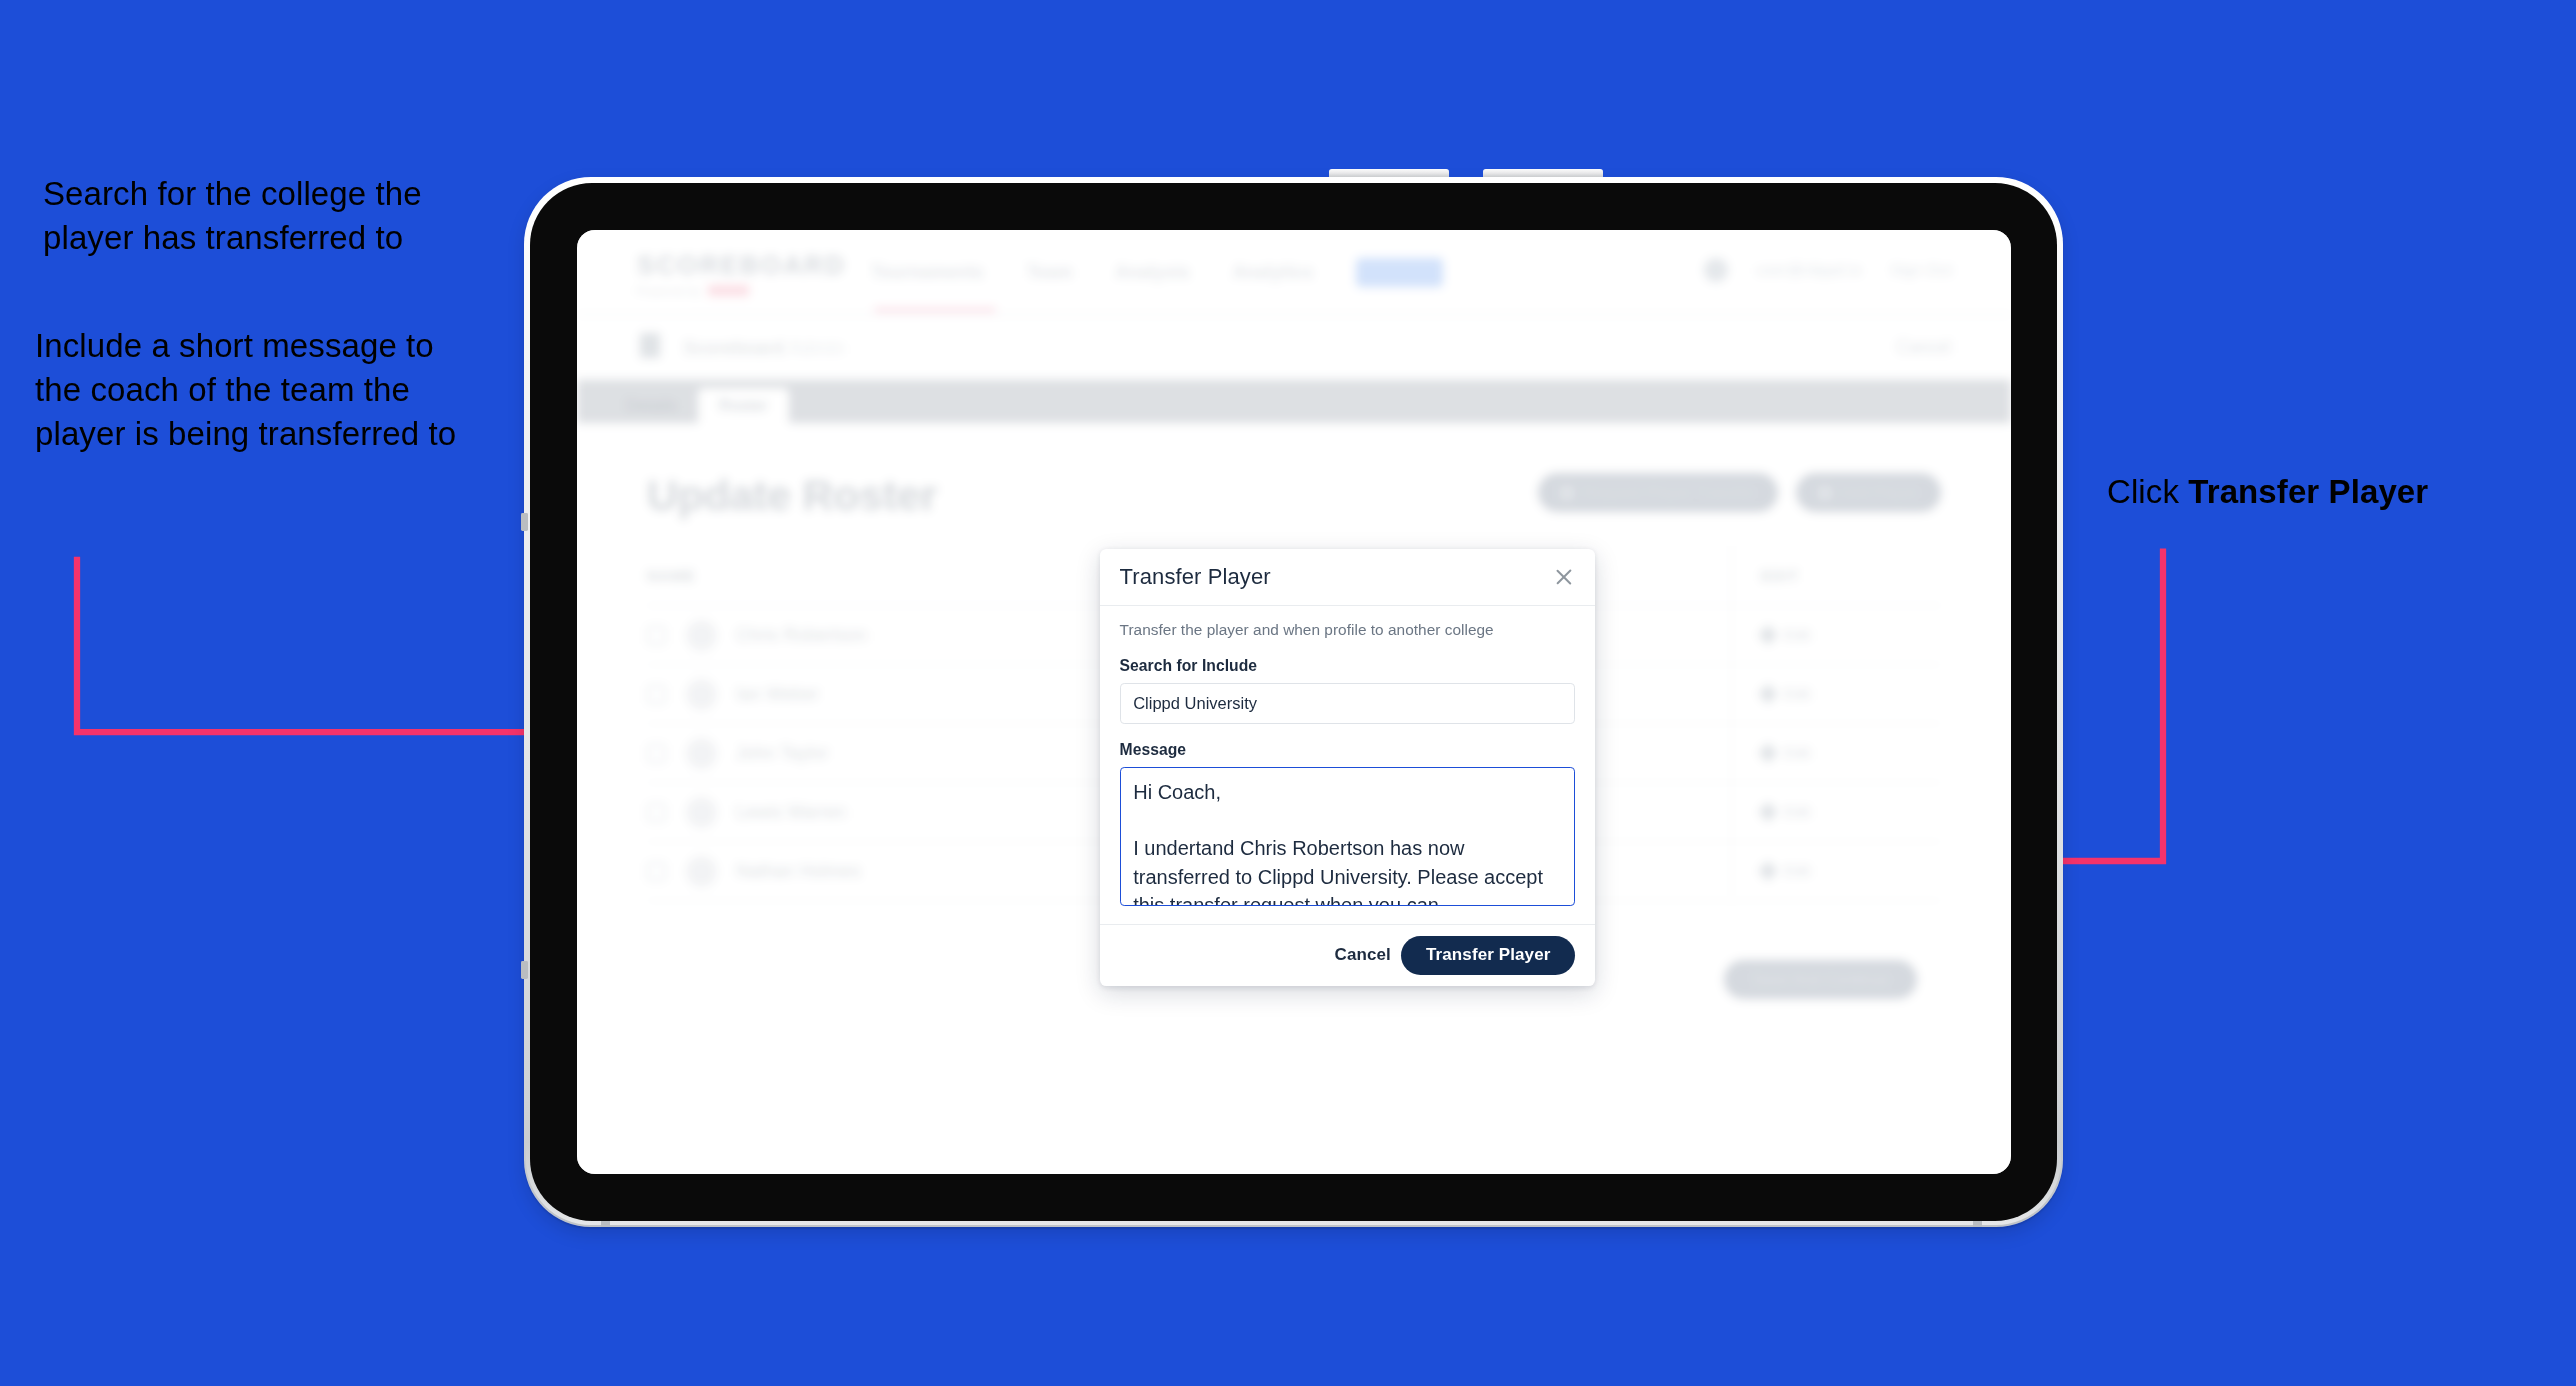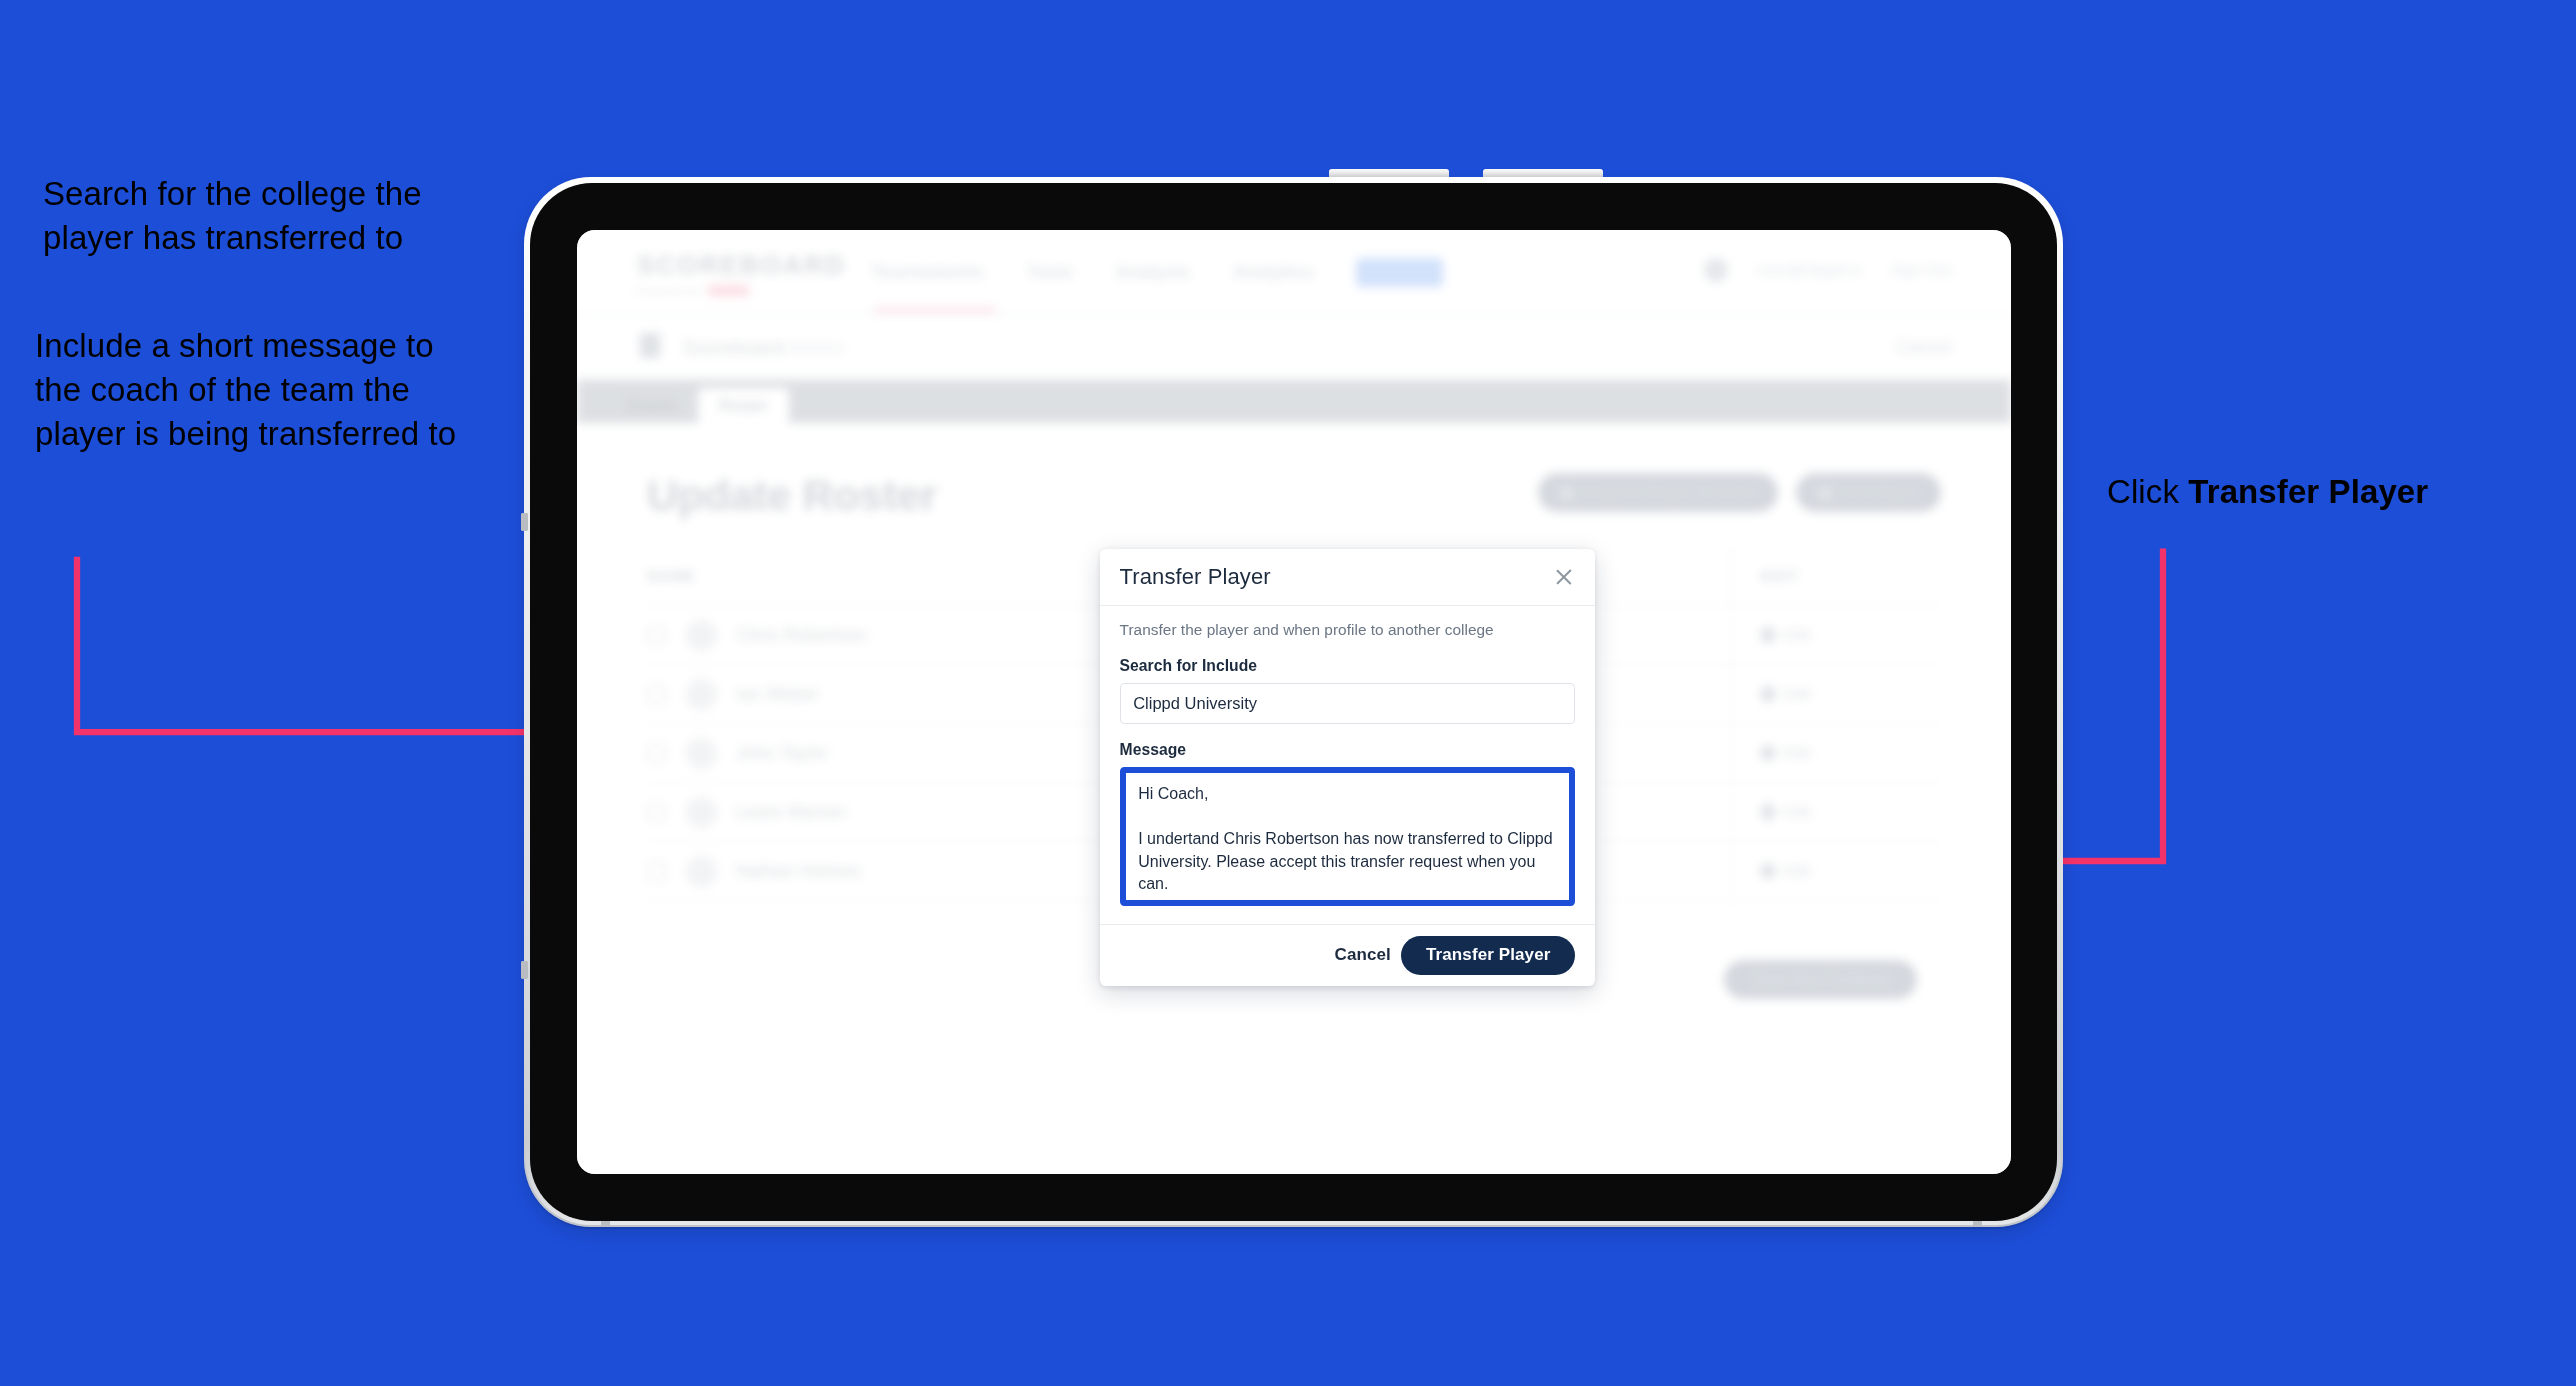--- a/index.html
+++ b/index.html
@@ -466,25 +466,25 @@
     color: #1d2b3f;
     background: #ffffff;
     outline: none;
     margin-bottom: 17px;
     display: flex;
     align-items: center;
   }
   #message-box {
     width: 100%;
     height: 139px;
-    border: 6px solid #1d4ed8;
+    border: 1px solid #1d4ed8;
     border-radius: 4.2px;
     padding: 9.8px 12.6px;
     font-family: "Liberation Sans", sans-serif;
-    font-size: 16px;
+    font-size: 20px;
     color: #1d2b3f;
     line-height: 1.42;
     background: #ffffff;
     outline: none;
     white-space: pre-wrap;
     overflow: hidden;
   }
 
   #modal-footer {
     border-top: 0.7px solid #e9ecef;

